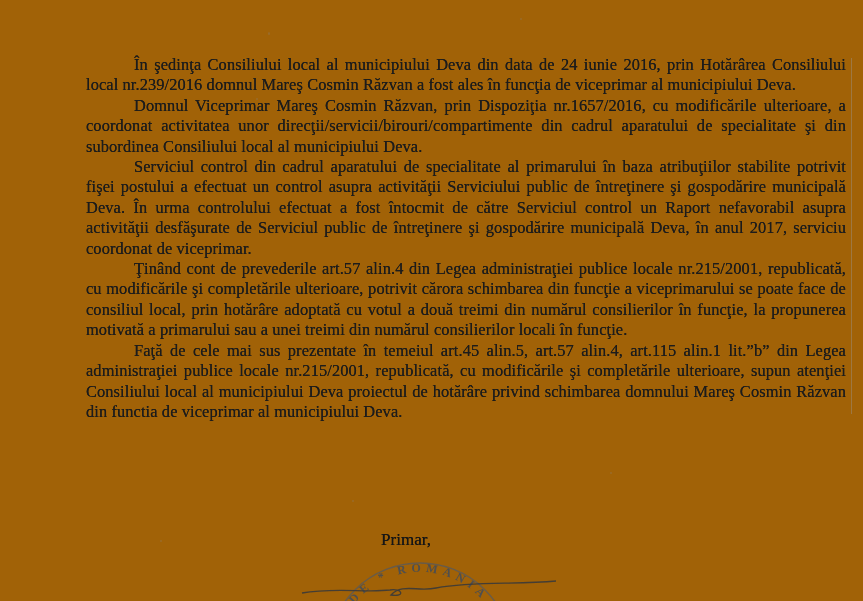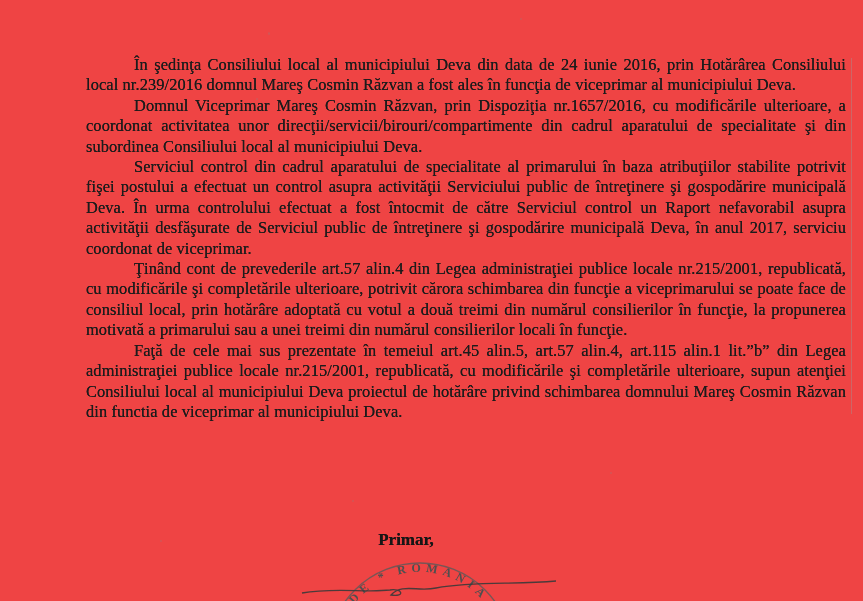--- a/index.html
+++ b/index.html
@@ -1,20 +1,20 @@
 <!DOCTYPE html>
 <html><head>
 <meta charset="utf-8">
 <style>
   html, body { margin: 0; padding: 0; }
   .page {
     position: relative;
     width: 863px;
     height: 601px;
-    background: #ef4444;
+    background: #a16207;
     overflow: hidden;
     font-family: "Liberation Serif", serif;
   }
   .doc-text {
     position: absolute;
     left: 86px;
     top: 55px;
     width: 760px;
     text-align: justify;
     font-size: 16.4px;
@@ -27,21 +27,21 @@
     margin: 0;
     text-indent: 48px;
   }
   .signature {
     position: absolute;
     left: 296px;
     top: 528px;
     width: 220px;
     text-align: center;
     color: #161616;
-    font-weight: bold;
+    font-weight: normal;
     font-size: 17px;
     line-height: 23px;
     text-shadow: 0 0 0.4px #161616;
   }
   .stamp {
     position: absolute;
     left: 290px;
     top: 556px;
   }
   .stamp-text {

